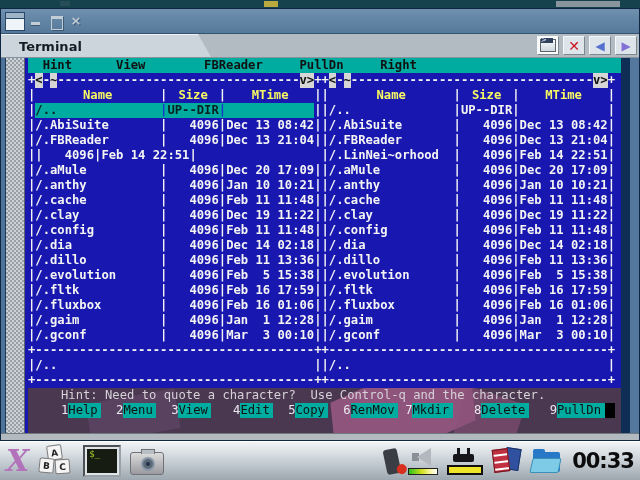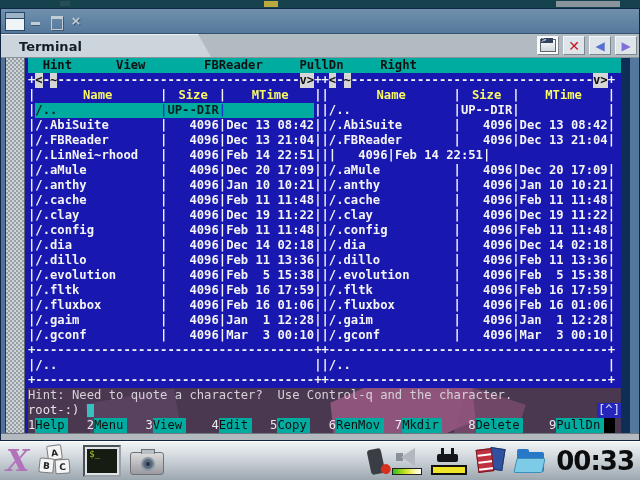--- a/index.html
+++ b/index.html
@@ -78,21 +78,21 @@
   .hdr { color: #f8f862; text-align: center; }
   .sel-inner { display: flex; background: #00aba0; color: #07211f; }
   .sel-inner .isep { color: #1838c8; }
   .mini { width: 38ch; overflow: hidden; }
 
   .bottom-area { position: relative; height: 45px; background: #4a3750; overflow: hidden; font-weight: normal; }
   .bg-shape { position: absolute; }
   .shape1 { left: 300px; top: -14px; width: 150px; height: 75px; background: #a65f8b; transform: rotate(-24deg) skewX(-18deg); opacity: .75; }
   .shape2 { left: 430px; top: 6px; width: 60px; height: 60px; background: #8c5278; transform: rotate(18deg); opacity: .6; }
   .shape3 { left: 60px; top: 8px; width: 90px; height: 40px; background: #5c4563; transform: rotate(-10deg); opacity: .8; }
-  .bottom-area .trow { position: relative; z-index: 1; }
+  .bottom-area .trow { position: relative; z-index: 1; padding-left: 33px; }
   .hint-row { color: #d6d2d8; }
   .prompt-row { color: #e6e2e8; display: flex; }
   .cursor { display: inline-block; width: 1ch; height: 13px; margin-top: 1px; background: #38bfc0; }
   .hist { margin-left: auto; background: #2626bc; color: #cfe0ff; padding: 0 1px; }
   .fkeys-row { display: flex; width: 80ch; }
   .fkey { display: flex; }
   .fkey:nth-child(1){ width: 8ch; } .fkey:nth-child(2){ width: 8ch; } .fkey:nth-child(3){ width: 9ch; }
   .fkey:nth-child(4){ width: 8ch; } .fkey:nth-child(5){ width: 8ch; } .fkey:nth-child(6){ width: 9ch; }
   .fkey:nth-child(7){ width: 10ch; } .fkey:nth-child(8){ width: 11ch; } .fkey:nth-child(9){ flex: 1; }
   .fkey .num { color: #ece8f0; width: 1ch; }
@@ -130,21 +130,21 @@
   .plug::after { content:""; position: absolute; left: 1px; top: 6px; width: 21px; height: 8px; background: #16161a; border-radius: 2px; }
   .bat-bar { width: 36px; height: 10px; border: 2px solid #101010; background: #f0e428; }
   .cards { position: relative; width: 30px; height: 30px; }
   .card-b { position: absolute; left: 13px; top: 2px; width: 15px; height: 22px; background: #3050a0; transform: rotate(9deg); border: 1px solid #1c3468; }
   .card-r { position: absolute; left: 1px; top: 3px; width: 16px; height: 23px; background: #c03040; transform: rotate(-7deg); border: 1px solid #701c26;
             background-image: linear-gradient(#fff 0 2px, transparent 2px); background-size: 100% 7px; background-position: 0 4px; background-repeat: repeat-y; }
   .folder { position: relative; width: 32px; height: 25px; }
   .folder-back { position: absolute; left: 2px; top: 3px; width: 27px; height: 20px; background: #2878c8; border-radius: 2px; }
   .folder-back::before { content:""; position: absolute; top: -3px; left: 0; width: 12px; height: 4px; background: #2878c8; border-radius: 2px 2px 0 0; }
   .folder-front { position: absolute; left: 0; top: 9px; width: 29px; height: 15px; background: #7ecbe8; transform: skewX(-12deg); border-radius: 2px; border: 1px solid #3a90b8; }
-  .clock { font-weight: bold; font-size: 26px; color: #0c0c0c; letter-spacing: -1px; line-height: 39px; }
+  .clock { font-weight: bold; font-size: 21px; color: #0c0c0c; letter-spacing: -1px; line-height: 39px; }
 </style>
 </head>
 <body>
 
 <div class="desktop-strip">
   <div class="frag frag1"></div>
   <div class="frag frag2"></div>
   <div class="frag frag3"></div>
 </div>
 
@@ -182,74 +182,69 @@
     <div class="scrollbar"></div>
 
     <div class="terminal">
       <div class="trow menu-row" id="mc-menu"><span>Hint</span><span>View</span><span>FBReader</span><span>PullDn</span><span>Right</span></div>
 
       <div class="panels">
         <div class="panel" id="panel-left">
             <div class="trow "><span>+</span><span class="hl">&lt;</span><span>-</span><span class="hl">~</span><span>---------------------------------</span><span class="hl">v&gt;</span><span>+</span></div>
             <div class="trow "><span>|</span><span class="f-name hdr" style="text-align: center;">Name</span><span>|</span><span class="f-size hdr" style="text-align: center;">Size</span><span>|</span><span class="f-mtime hdr" style="text-align: center;">MTime</span><span>|</span></div>
             <div class="trow "><span>|</span><div class="sel-inner" style="display: flex;"><span class="f-name">/..</span><span class="isep">|</span><span class="f-size">UP--DIR</span><span class="isep">|</span><span class="f-mtime"></span></div><span>|</span></div>
-            <div class="trow "><span>|</span><div class="" style="display: flex;"><span class="f-name">/.AbiSuite</span><span class="isep">|</span><span class="f-size">4096</span><span class="isep">|</span><span class="f-mtime">Dec 13 08:42</span></div><span>|</span></div>
-            <div class="trow "><span>|</span><div class="" style="display: flex;"><span class="f-name">/.FBReader</span><span class="isep">|</span><span class="f-size">4096</span><span class="isep">|</span><span class="f-mtime">Dec 13 21:04</span></div><span>|</span></div>
-            <div class="trow "><span>|</span><div class="" style="display: flex;"><span class="f-name">/.LinNei~rhood</span><span class="isep">|</span><span class="f-size">4096</span><span class="isep">|</span><span class="f-mtime">Feb 14 22:51</span></div><span>|</span></div>
-            <div class="trow "><span>|</span><div class="" style="display: flex;"><span class="f-name">/.aMule</span><span class="isep">|</span><span class="f-size">4096</span><span class="isep">|</span><span class="f-mtime">Dec 20 17:09</span></div><span>|</span></div>
-            <div class="trow "><span>|</span><div class="" style="display: flex;"><span class="f-name">/.anthy</span><span class="isep">|</span><span class="f-size">4096</span><span class="isep">|</span><span class="f-mtime">Jan 10 10:21</span></div><span>|</span></div>
-            <div class="trow "><span>|</span><div class="" style="display: flex;"><span class="f-name">/.cache</span><span class="isep">|</span><span class="f-size">4096</span><span class="isep">|</span><span class="f-mtime">Feb 11 11:48</span></div><span>|</span></div>
-            <div class="trow "><span>|</span><div class="" style="display: flex;"><span class="f-name">/.clay</span><span class="isep">|</span><span class="f-size">4096</span><span class="isep">|</span><span class="f-mtime">Dec 19 11:22</span></div><span>|</span></div>
-            <div class="trow "><span>|</span><div class="" style="display: flex;"><span class="f-name">/.config</span><span class="isep">|</span><span class="f-size">4096</span><span class="isep">|</span><span class="f-mtime">Feb 11 11:48</span></div><span>|</span></div>
-            <div class="trow "><span>|</span><div class="" style="display: flex;"><span class="f-name">/.dia</span><span class="isep">|</span><span class="f-size">4096</span><span class="isep">|</span><span class="f-mtime">Dec 14 02:18</span></div><span>|</span></div>
-            <div class="trow "><span>|</span><div class="" style="display: flex;"><span class="f-name">/.dillo</span><span class="isep">|</span><span class="f-size">4096</span><span class="isep">|</span><span class="f-mtime">Feb 11 13:36</span></div><span>|</span></div>
-            <div class="trow "><span>|</span><div class="" style="display: flex;"><span class="f-name">/.evolution</span><span class="isep">|</span><span class="f-size">4096</span><span class="isep">|</span><span class="f-mtime">Feb  5 15:38</span></div><span>|</span></div>
-            <div class="trow "><span>|</span><div class="" style="display: flex;"><span class="f-name">/.fltk</span><span class="isep">|</span><span class="f-size">4096</span><span class="isep">|</span><span class="f-mtime">Feb 16 17:59</span></div><span>|</span></div>
-            <div class="trow "><span>|</span><div class="" style="display: flex;"><span class="f-name">/.fluxbox</span><span class="isep">|</span><span class="f-size">4096</span><span class="isep">|</span><span class="f-mtime">Feb 16 01:06</span></div><span>|</span></div>
-            <div class="trow "><span>|</span><div class="" style="display: flex;"><span class="f-name">/.gaim</span><span class="isep">|</span><span class="f-size">4096</span><span class="isep">|</span><span class="f-mtime">Jan  1 12:28</span></div><span>|</span></div>
-            <div class="trow "><span>|</span><div class="" style="display: flex;"><span class="f-name">/.gconf</span><span class="isep">|</span><span class="f-size">4096</span><span class="isep">|</span><span class="f-mtime">Mar  3 00:10</span></div><span>|</span></div>
-            <div class="trow "><span>+--------------------------------------+</span></div>
-            <div class="trow "><span>|</span><span class="mini">/..</span><span>|</span></div>
-            <div class="trow "><span>+--------------------------------------+</span></div>
-          </div>
-        <div class="panel" id="panel-right">
-            <div class="trow "><span>+</span><span class="hl">&lt;</span><span>-</span><span class="hl">~</span><span>---------------------------------</span><span class="hl">v&gt;</span><span>+</span></div>
-            <div class="trow "><span>|</span><span class="f-name hdr" style="text-align: center;">Name</span><span>|</span><span class="f-size hdr" style="text-align: center;">Size</span><span>|</span><span class="f-mtime hdr" style="text-align: center;">MTime</span><span>|</span></div>
-            <div class="trow "><span>|</span><div class="" style="display: flex;"><span class="f-name">/..</span><span class="isep">|</span><span class="f-size">UP--DIR</span><span class="isep">|</span><span class="f-mtime"></span></div><span>|</span></div>
             <div class="trow "><span>|</span><div class="" style="display: flex;"><span class="f-name">/.AbiSuite</span><span class="isep">|</span><span class="f-size">4096</span><span class="isep">|</span><span class="f-mtime">Dec 13 08:42</span></div><span>|</span></div>
             <div class="trow "><span>|</span><div class="" style="display: flex;"><span class="f-name">/.FBReader</span><span class="isep">|</span><span class="f-size">4096</span><span class="isep">|</span><span class="f-mtime">Dec 13 21:04</span></div><span>|</span></div>
             <div class="trow "><span>|</span><div class="" style="display: flex;"><span class="isep">|</span><span class="f-size">4096</span><span class="isep">|</span><span class="f-mtime">Feb 14 22:51</span></div><span>|</span></div>
             <div class="trow "><span>|</span><div class="" style="display: flex;"><span class="f-name">/.aMule</span><span class="isep">|</span><span class="f-size">4096</span><span class="isep">|</span><span class="f-mtime">Dec 20 17:09</span></div><span>|</span></div>
             <div class="trow "><span>|</span><div class="" style="display: flex;"><span class="f-name">/.anthy</span><span class="isep">|</span><span class="f-size">4096</span><span class="isep">|</span><span class="f-mtime">Jan 10 10:21</span></div><span>|</span></div>
             <div class="trow "><span>|</span><div class="" style="display: flex;"><span class="f-name">/.cache</span><span class="isep">|</span><span class="f-size">4096</span><span class="isep">|</span><span class="f-mtime">Feb 11 11:48</span></div><span>|</span></div>
             <div class="trow "><span>|</span><div class="" style="display: flex;"><span class="f-name">/.clay</span><span class="isep">|</span><span class="f-size">4096</span><span class="isep">|</span><span class="f-mtime">Dec 19 11:22</span></div><span>|</span></div>
             <div class="trow "><span>|</span><div class="" style="display: flex;"><span class="f-name">/.config</span><span class="isep">|</span><span class="f-size">4096</span><span class="isep">|</span><span class="f-mtime">Feb 11 11:48</span></div><span>|</span></div>
             <div class="trow "><span>|</span><div class="" style="display: flex;"><span class="f-name">/.dia</span><span class="isep">|</span><span class="f-size">4096</span><span class="isep">|</span><span class="f-mtime">Dec 14 02:18</span></div><span>|</span></div>
             <div class="trow "><span>|</span><div class="" style="display: flex;"><span class="f-name">/.dillo</span><span class="isep">|</span><span class="f-size">4096</span><span class="isep">|</span><span class="f-mtime">Feb 11 13:36</span></div><span>|</span></div>
             <div class="trow "><span>|</span><div class="" style="display: flex;"><span class="f-name">/.evolution</span><span class="isep">|</span><span class="f-size">4096</span><span class="isep">|</span><span class="f-mtime">Feb  5 15:38</span></div><span>|</span></div>
             <div class="trow "><span>|</span><div class="" style="display: flex;"><span class="f-name">/.fltk</span><span class="isep">|</span><span class="f-size">4096</span><span class="isep">|</span><span class="f-mtime">Feb 16 17:59</span></div><span>|</span></div>
             <div class="trow "><span>|</span><div class="" style="display: flex;"><span class="f-name">/.fluxbox</span><span class="isep">|</span><span class="f-size">4096</span><span class="isep">|</span><span class="f-mtime">Feb 16 01:06</span></div><span>|</span></div>
             <div class="trow "><span>|</span><div class="" style="display: flex;"><span class="f-name">/.gaim</span><span class="isep">|</span><span class="f-size">4096</span><span class="isep">|</span><span class="f-mtime">Jan  1 12:28</span></div><span>|</span></div>
             <div class="trow "><span>|</span><div class="" style="display: flex;"><span class="f-name">/.gconf</span><span class="isep">|</span><span class="f-size">4096</span><span class="isep">|</span><span class="f-mtime">Mar  3 00:10</span></div><span>|</span></div>
             <div class="trow "><span>+--------------------------------------+</span></div>
             <div class="trow "><span>|</span><span class="mini">/..</span><span>|</span></div>
             <div class="trow "><span>+--------------------------------------+</span></div>
           </div>
+        <div class="panel" id="panel-right">
+            <div class="trow "><span>+</span><span class="hl">&lt;</span><span>-</span><span class="hl">~</span><span>---------------------------------</span><span class="hl">v&gt;</span><span>+</span></div>
+            <div class="trow "><span>|</span><span class="f-name hdr" style="text-align: center;">Name</span><span>|</span><span class="f-size hdr" style="text-align: center;">Size</span><span>|</span><span class="f-mtime hdr" style="text-align: center;">MTime</span><span>|</span></div>
+            <div class="trow "><span>|</span><div class="" style="display: flex;"><span class="f-name">/..</span><span class="isep">|</span><span class="f-size">UP--DIR</span><span class="isep">|</span><span class="f-mtime"></span></div><span>|</span></div>
+            <div class="trow "><span>|</span><div class="" style="display: flex;"><span class="f-name">/.AbiSuite</span><span class="isep">|</span><span class="f-size">4096</span><span class="isep">|</span><span class="f-mtime">Dec 13 08:42</span></div><span>|</span></div>
+            <div class="trow "><span>|</span><div class="" style="display: flex;"><span class="f-name">/.FBReader</span><span class="isep">|</span><span class="f-size">4096</span><span class="isep">|</span><span class="f-mtime">Dec 13 21:04</span></div><span>|</span></div>
+            <div class="trow "><span>|</span><div class="" style="display: flex;"><span class="f-name">/.LinNei~orhood</span><span class="isep">|</span><span class="f-size">4096</span><span class="isep">|</span><span class="f-mtime">Feb 14 22:51</span></div><span>|</span></div>
+            <div class="trow "><span>|</span><div class="" style="display: flex;"><span class="f-name">/.aMule</span><span class="isep">|</span><span class="f-size">4096</span><span class="isep">|</span><span class="f-mtime">Dec 20 17:09</span></div><span>|</span></div>
+            <div class="trow "><span>|</span><div class="" style="display: flex;"><span class="f-name">/.anthy</span><span class="isep">|</span><span class="f-size">4096</span><span class="isep">|</span><span class="f-mtime">Jan 10 10:21</span></div><span>|</span></div>
+            <div class="trow "><span>|</span><div class="" style="display: flex;"><span class="f-name">/.cache</span><span class="isep">|</span><span class="f-size">4096</span><span class="isep">|</span><span class="f-mtime">Feb 11 11:48</span></div><span>|</span></div>
+            <div class="trow "><span>|</span><div class="" style="display: flex;"><span class="f-name">/.clay</span><span class="isep">|</span><span class="f-size">4096</span><span class="isep">|</span><span class="f-mtime">Dec 19 11:22</span></div><span>|</span></div>
+            <div class="trow "><span>|</span><div class="" style="display: flex;"><span class="f-name">/.config</span><span class="isep">|</span><span class="f-size">4096</span><span class="isep">|</span><span class="f-mtime">Feb 11 11:48</span></div><span>|</span></div>
+            <div class="trow "><span>|</span><div class="" style="display: flex;"><span class="f-name">/.dia</span><span class="isep">|</span><span class="f-size">4096</span><span class="isep">|</span><span class="f-mtime">Dec 14 02:18</span></div><span>|</span></div>
+            <div class="trow "><span>|</span><div class="" style="display: flex;"><span class="f-name">/.dillo</span><span class="isep">|</span><span class="f-size">4096</span><span class="isep">|</span><span class="f-mtime">Feb 11 13:36</span></div><span>|</span></div>
+            <div class="trow "><span>|</span><div class="" style="display: flex;"><span class="f-name">/.evolution</span><span class="isep">|</span><span class="f-size">4096</span><span class="isep">|</span><span class="f-mtime">Feb  5 15:38</span></div><span>|</span></div>
+            <div class="trow "><span>|</span><div class="" style="display: flex;"><span class="f-name">/.fltk</span><span class="isep">|</span><span class="f-size">4096</span><span class="isep">|</span><span class="f-mtime">Feb 16 17:59</span></div><span>|</span></div>
+            <div class="trow "><span>|</span><div class="" style="display: flex;"><span class="f-name">/.fluxbox</span><span class="isep">|</span><span class="f-size">4096</span><span class="isep">|</span><span class="f-mtime">Feb 16 01:06</span></div><span>|</span></div>
+            <div class="trow "><span>|</span><div class="" style="display: flex;"><span class="f-name">/.gaim</span><span class="isep">|</span><span class="f-size">4096</span><span class="isep">|</span><span class="f-mtime">Jan  1 12:28</span></div><span>|</span></div>
+            <div class="trow "><span>|</span><div class="" style="display: flex;"><span class="f-name">/.gconf</span><span class="isep">|</span><span class="f-size">4096</span><span class="isep">|</span><span class="f-mtime">Mar  3 00:10</span></div><span>|</span></div>
+            <div class="trow "><span>+--------------------------------------+</span></div>
+            <div class="trow "><span>|</span><span class="mini">/..</span><span>|</span></div>
+            <div class="trow "><span>+--------------------------------------+</span></div>
+          </div>
       </div>
 
       <div class="bottom-area">
         <div class="bg-shape shape1"></div>
         <div class="bg-shape shape2"></div>
         <div class="bg-shape shape3"></div>
         <div class="trow hint-row"><span>Hint: Need to quote a character?  Use Control-q and the character.</span></div>
-        <div class="trow prompt-row">
-          <span>root-:) </span>
-          <span class="cursor"></span>
-          <span class="hist">[^]</span>
-        </div>
         <div class="trow fkeys-row" id="fkeys"><div class="fkey"><span class="num">1</span><span class="lbl">Help</span></div><div class="fkey"><span class="num">2</span><span class="lbl">Menu</span></div><div class="fkey"><span class="num">3</span><span class="lbl">View</span></div><div class="fkey"><span class="num">4</span><span class="lbl">Edit</span></div><div class="fkey"><span class="num">5</span><span class="lbl">Copy</span></div><div class="fkey"><span class="num">6</span><span class="lbl">RenMov</span></div><div class="fkey"><span class="num">7</span><span class="lbl">Mkdir</span></div><div class="fkey"><span class="num">8</span><span class="lbl">Delete</span></div><div class="fkey"><span class="num">9</span><span class="lbl">PullDn</span></div><div class="fkey-end"></div></div>
       </div>
     </div>
 
     <div class="edge-right"></div>
   </div>
 
   <div class="win-bottom"></div>
 </div>
 

